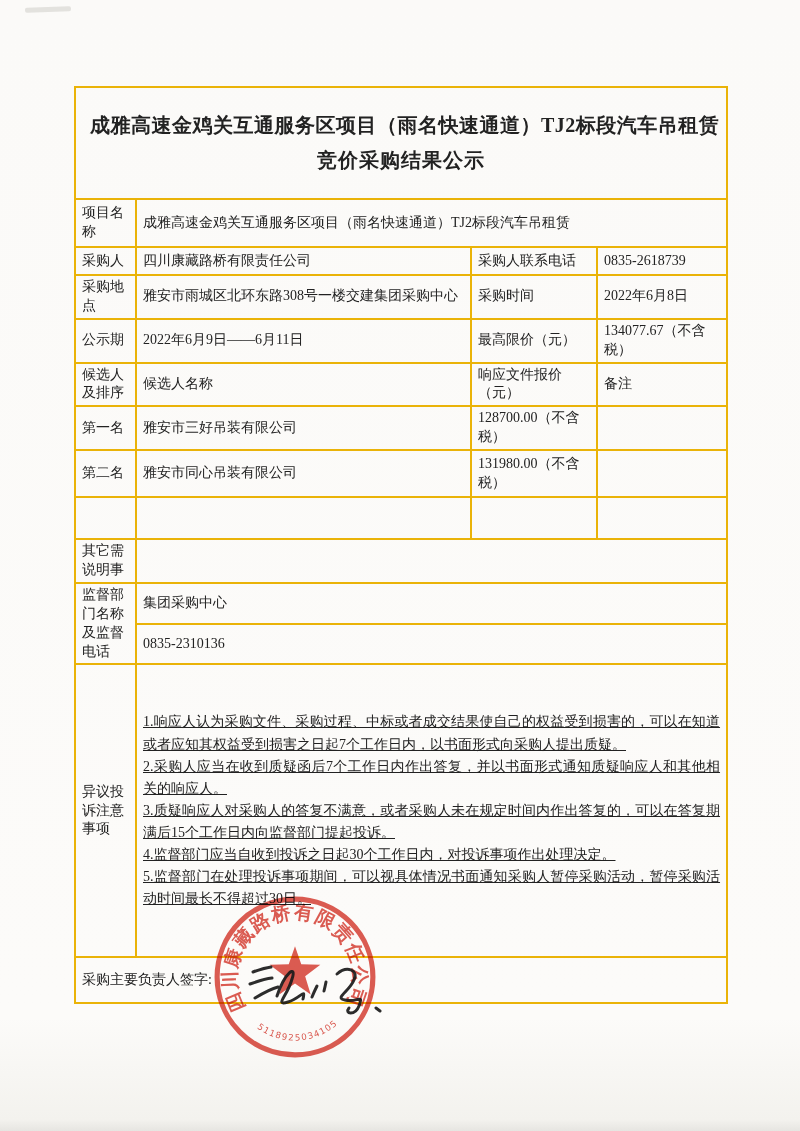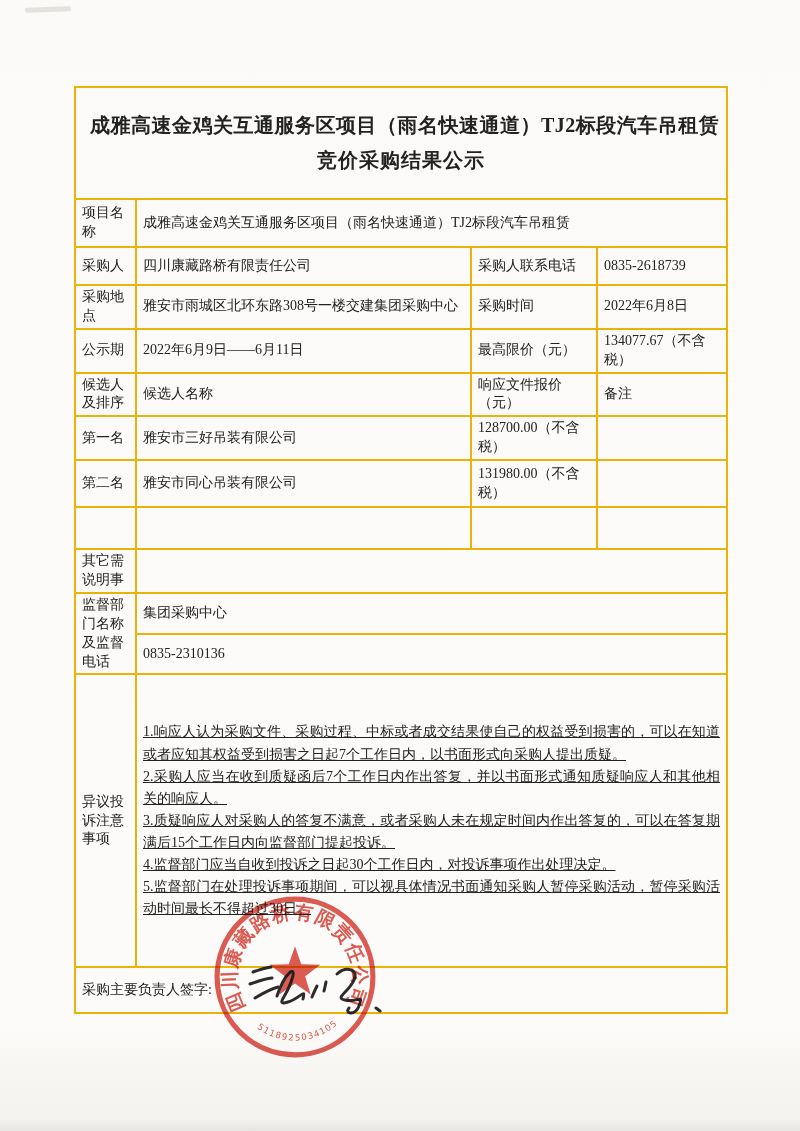--- a/index.html
+++ b/index.html
@@ -68,21 +68,21 @@
       <div class="title-line1">成雅高速金鸡关互通服务区项目（雨名快速通道）TJ2标段汽车吊租赁</div>
       <div class="title-line2">竞价采购结果公示</div>
     </td>
   </tr>
 
   <tr style="height:48px">
     <td class="lbl">项目名称</td>
     <td colspan="3">成雅高速金鸡关互通服务区项目（雨名快速通道）TJ2标段汽车吊租赁</td>
   </tr>
 
-  <tr style="height:38px">
+  <tr style="height:28px">
     <td class="lbl">采购人</td>
     <td>四川康藏路桥有限责任公司</td>
     <td class="c">采购人联系电话</td>
     <td class="c num">0835-2618739</td>
   </tr>
 
   <tr style="height:43px">
     <td class="lbl">采购地点</td>
     <td>雅安市雨城区北环东路308号一楼交建集团采购中心</td>
     <td class="c">采购时间</td>

